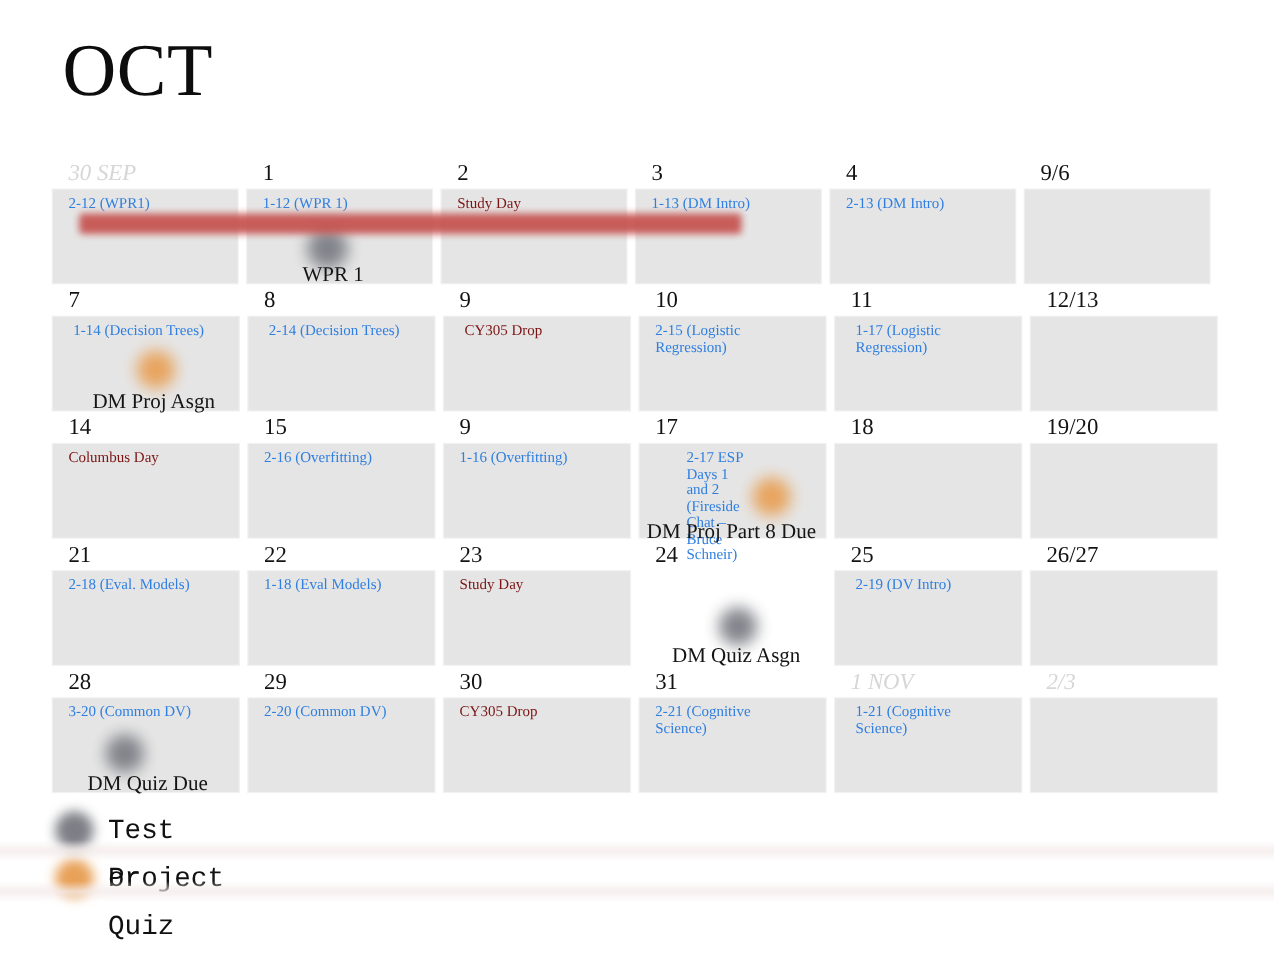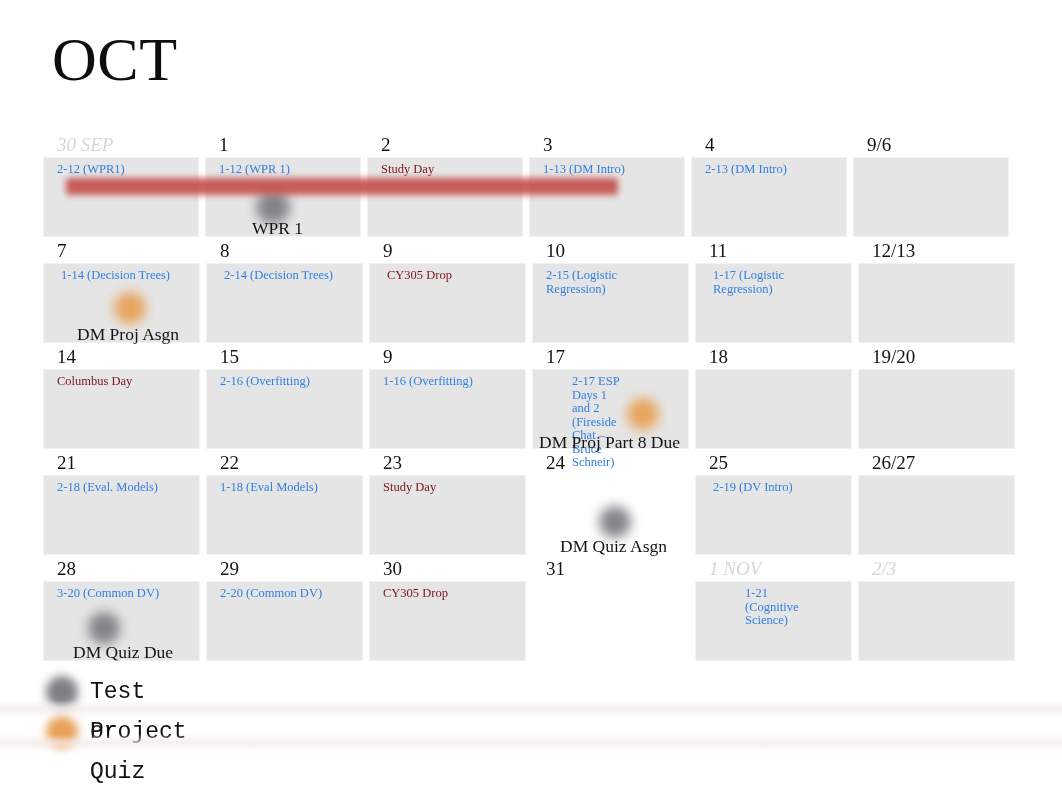--- a/index.html
+++ b/index.html
@@ -334,25 +334,28 @@
         </div>
       </div>
       <div class="day-cell">
         <div class="day-number">30</div>
         <div class="cell-body">
           <div class="event holiday">CY305 Drop</div>
         </div>
       </div>
       <div class="day-cell">
         <div class="day-number">31</div>
+        <div class="cell-body">
+          <div class="event" style="right:44px;">2-21 (Cognitive Science)</div>
+        </div>
       </div>
       <div class="day-cell">
         <div class="day-number muted">1 NOV</div>
         <div class="cell-body">
-          <div class="event indent" style="right:28px;margin-left:32px;">1-21 (Cognitive Science)</div>
+          <div class="event indent" style="right:28px;">1-21 (Cognitive Science)</div>
         </div>
       </div>
       <div class="day-cell">
         <div class="day-number muted">2/3</div>
         <div class="cell-body"></div>
       </div>
     </div>
 
   </div>
 

